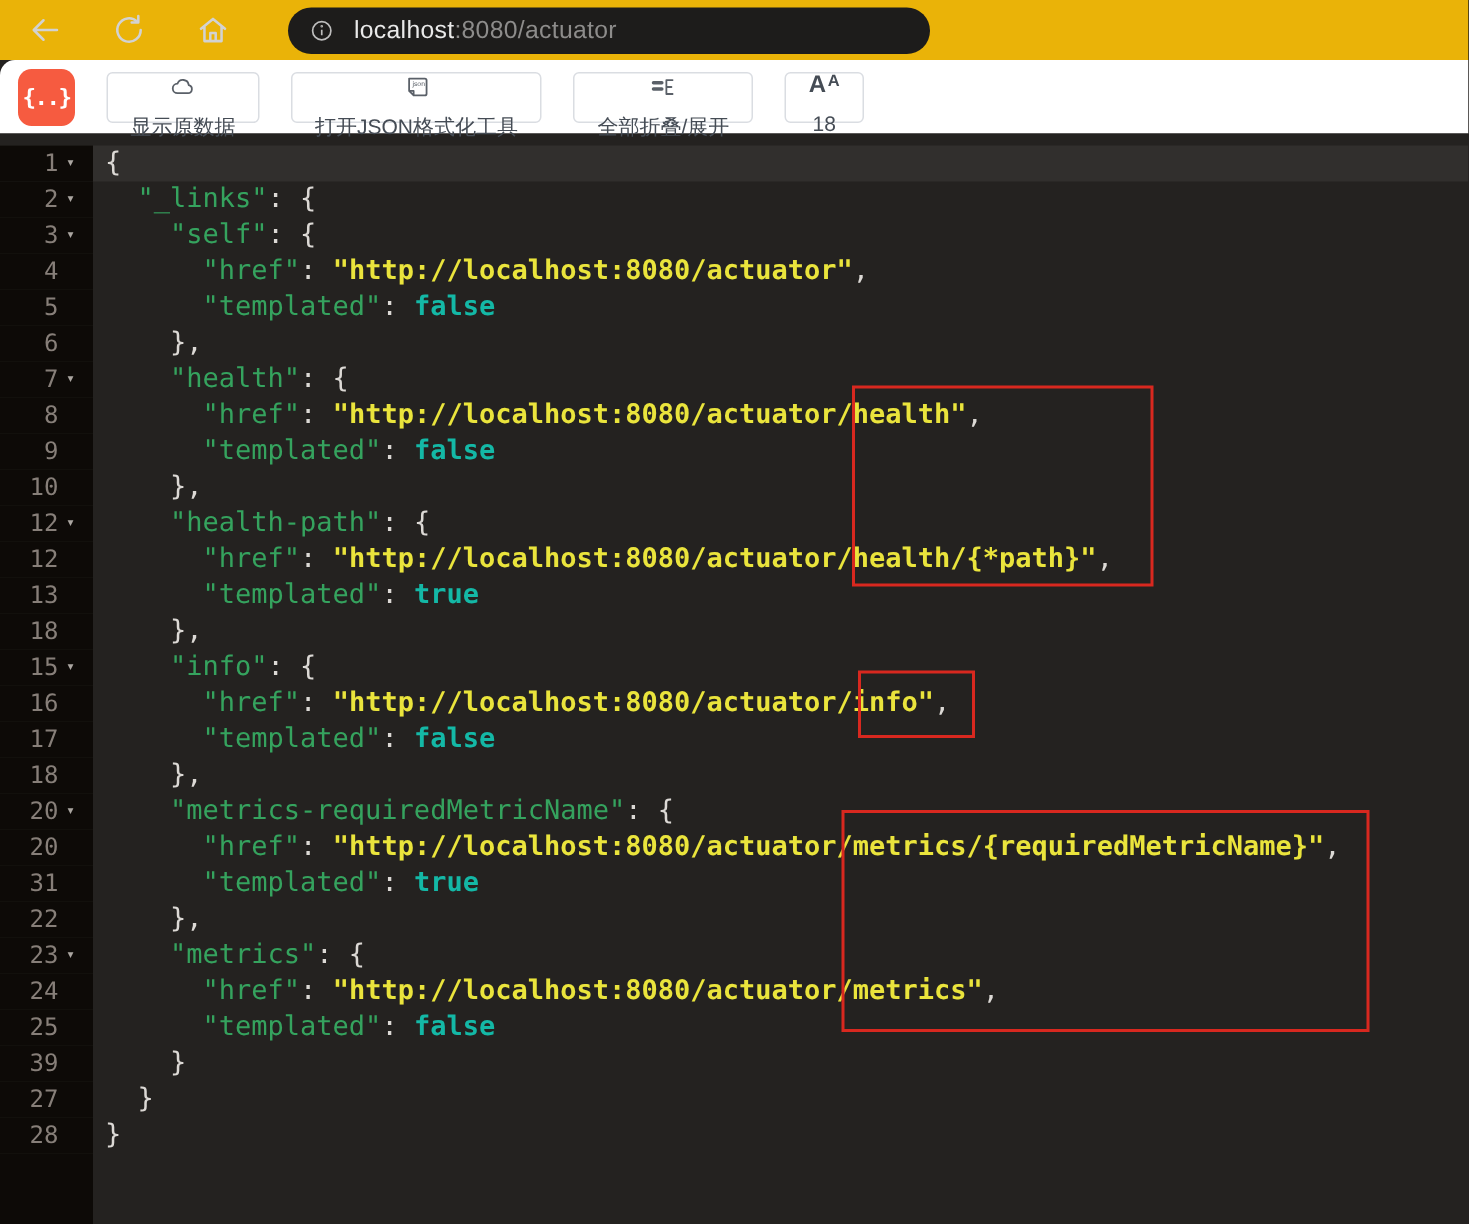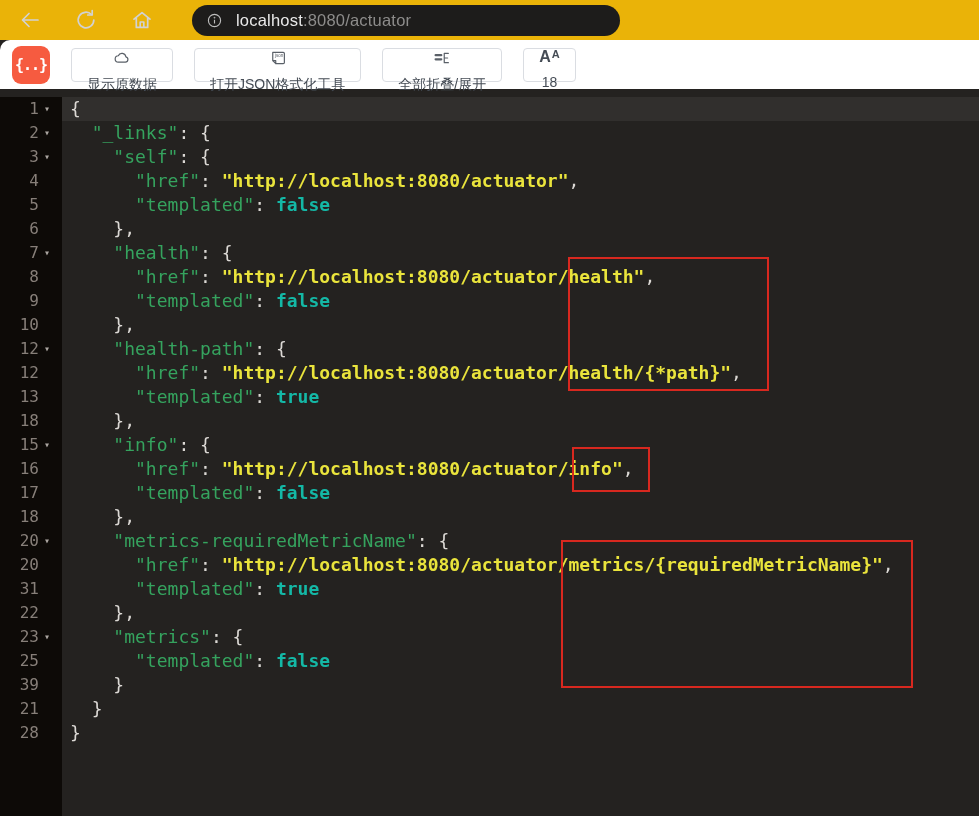--- a/index.html
+++ b/index.html
@@ -324,35 +324,42 @@
       </div>
       <div class="row">
         <div class="gutter">
           <span class="ln">23</span>
           <span class="fold">▾</span>
         </div>
         <div class="code"><span class="tok-punc">    </span><span class="tok-key">"metrics"</span><span class="tok-punc">: {</span></div>
       </div>
       <div class="row">
         <div class="gutter">
+          <span class="ln">24</span>
+          <span class="fold"></span>
+        </div>
+        <div class="code"><span class="tok-punc">      </span><span class="tok-key">"href"</span><span class="tok-punc">: </span><span class="tok-str">"http://localhost:8080/actuator/metrics"</span><span class="tok-punc">,</span></div>
+      </div>
+      <div class="row">
+        <div class="gutter">
           <span class="ln">25</span>
           <span class="fold"></span>
         </div>
         <div class="code"><span class="tok-punc">      </span><span class="tok-key">"templated"</span><span class="tok-punc">: </span><span class="tok-bool">false</span></div>
       </div>
       <div class="row">
         <div class="gutter">
           <span class="ln">39</span>
           <span class="fold"></span>
         </div>
         <div class="code"><span class="tok-punc">    }</span></div>
       </div>
       <div class="row">
         <div class="gutter">
-          <span class="ln">21</span>
+          <span class="ln">27</span>
           <span class="fold"></span>
         </div>
         <div class="code"><span class="tok-punc">  }</span></div>
       </div>
       <div class="row">
         <div class="gutter">
           <span class="ln">28</span>
           <span class="fold"></span>
         </div>
         <div class="code"><span class="tok-punc">}</span></div>

